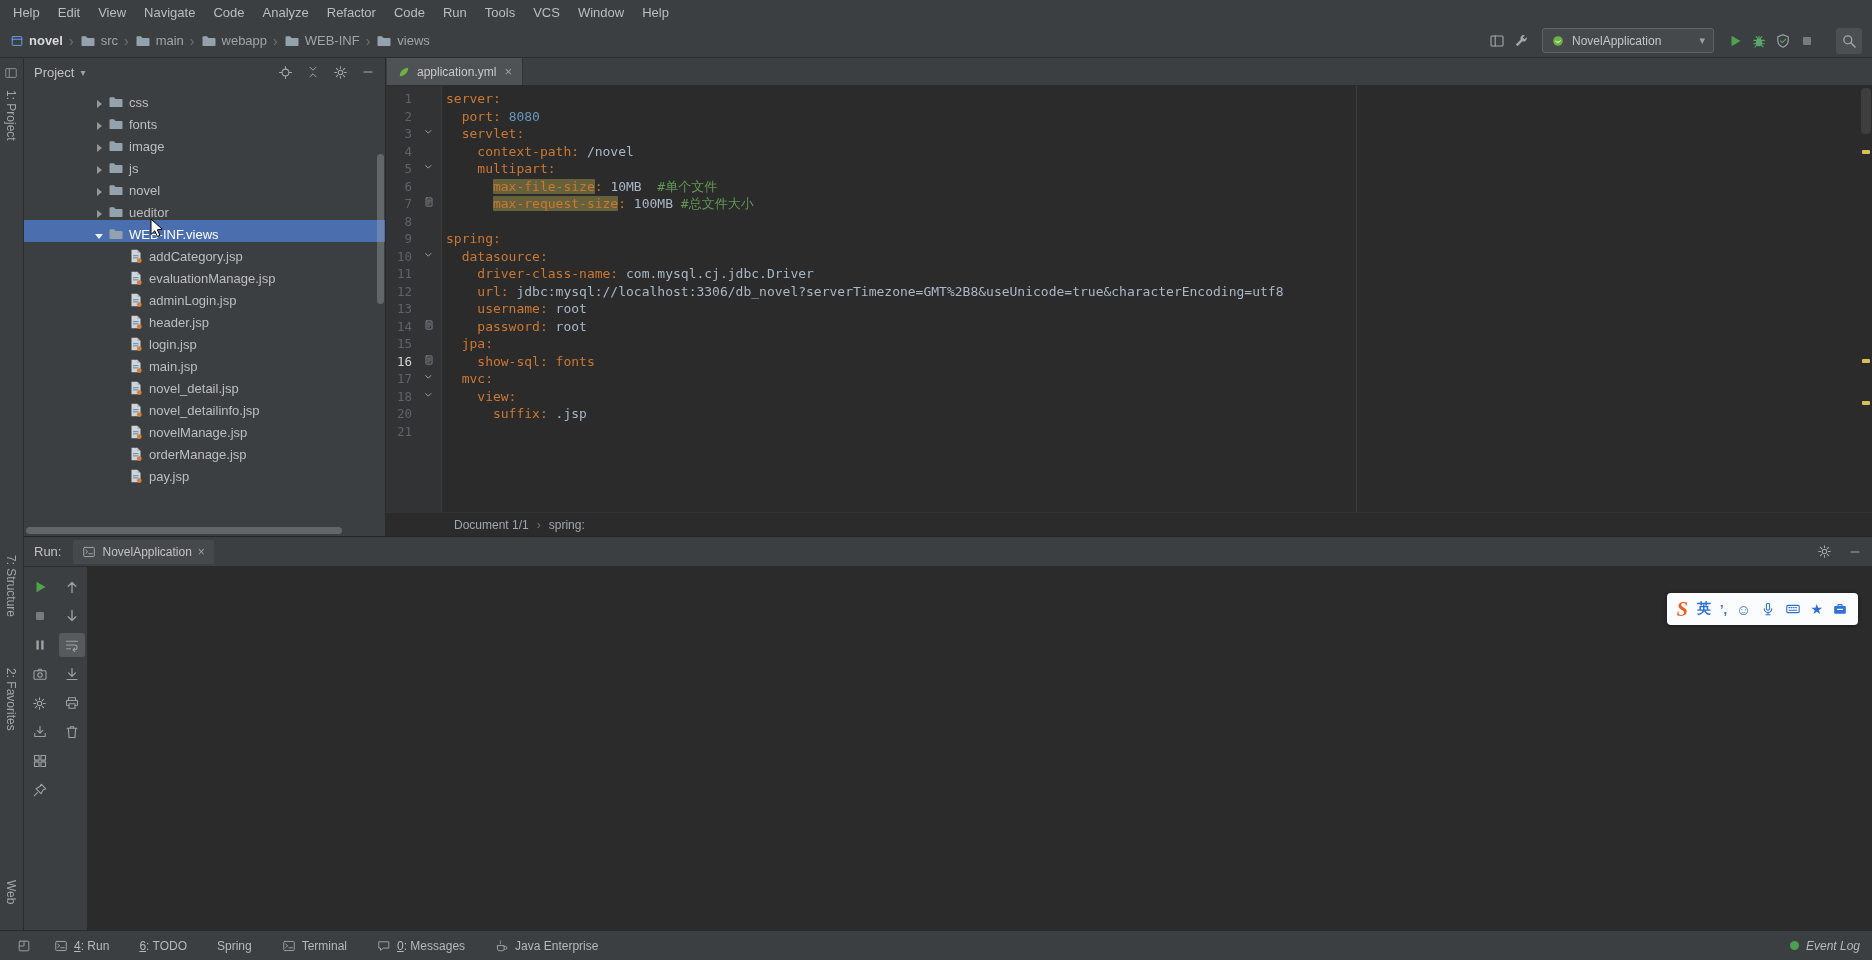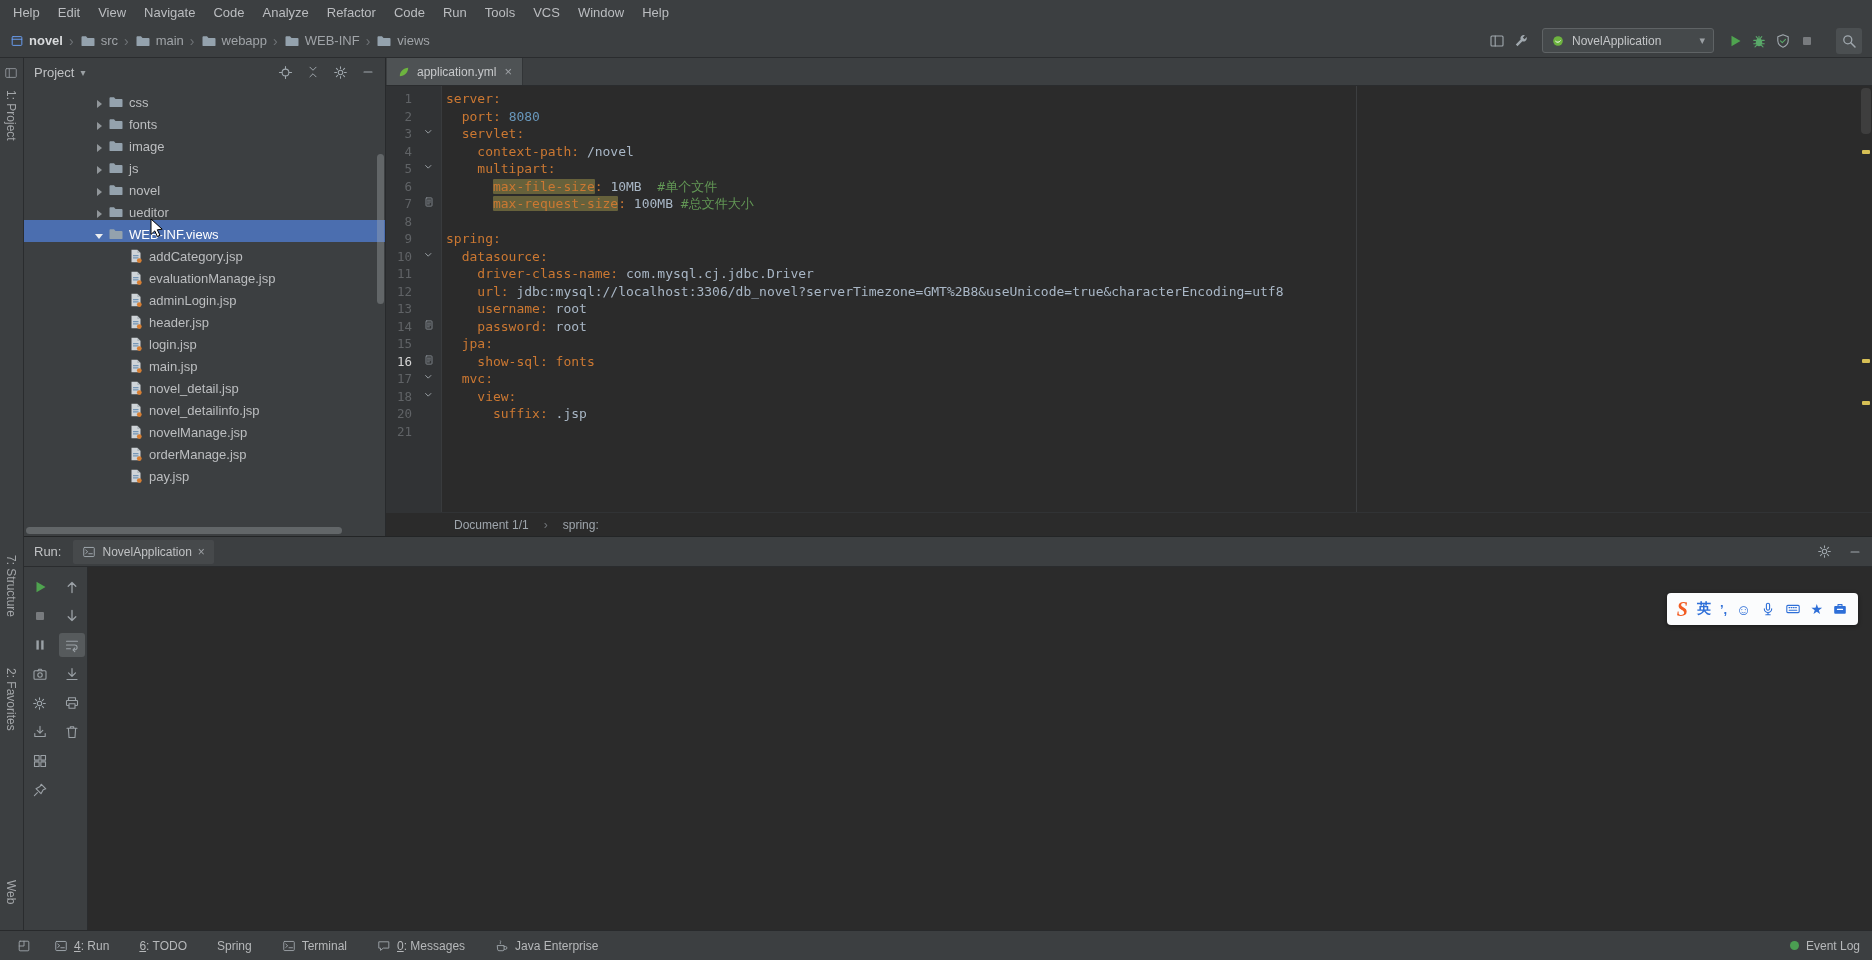--- a/index.html
+++ b/index.html
@@ -62,21 +62,21 @@
 .ln.cur{color:#d4d4d4;}
 .gut{width:26px;flex:none;display:flex;align-items:center;justify-content:center;}
 .codetext{white-space:pre;padding-left:4px;}
 .c-key{color:#cc7832;}.c-val{color:#a9b7c6;}.c-num{color:#6897bb;}
 .c-comment{color:#629755;}.c-bool{color:#cc7832;}.c-plain{color:#a9b7c6;}
 .c-hl{background:#66613b;border-radius:1px;}
 .margin-guide{position:absolute;left:970px;top:0;bottom:0;width:1px;background:#3c3e40;}
 .stripe{position:absolute;right:0;top:0;bottom:0;width:12px;}
 .stripe .thumb{position:absolute;right:1px;top:2px;width:10px;height:46px;background:rgba(255,255,255,.09);border-radius:4px;}
 .stripe .tick{position:absolute;right:2px;width:8px;height:4px;background:#d6bf55;border-radius:1px;}
-.ed-breadcrumb{height:24px;display:flex;align-items:center;gap:15px;padding-left:68px;font-size:12px;color:#9fa6ad;background:#2b2b2b;border-top:1px solid #313335;flex:none;}
+.ed-breadcrumb{height:24px;display:flex;align-items:center;gap:8px;padding-left:68px;font-size:12px;color:#9fa6ad;background:#2b2b2b;border-top:1px solid #313335;flex:none;}
 .ed-breadcrumb .sep{color:#6f7377;}
 
 
 .run-panel{flex:1;display:flex;flex-direction:column;background:#2b2b2b;border-top:1px solid #232526;min-height:0;}
 .run-header{height:30px;background:#3c3f41;border-bottom:1px solid #2a2c2e;display:flex;align-items:center;gap:12px;padding:0 10px;font-size:13px;color:#c0c2c4;flex:none;}
 .run-tab{display:flex;align-items:center;gap:6px;height:24px;padding:0 9px;background:#46494b;border-radius:2px;font-size:12px;}
 .run-tab .x{color:#9da1a5;}
 .rh-icons{margin-left:auto;display:flex;gap:16px;align-items:center;}
 .run-body{flex:1;display:flex;position:relative;min-height:0;}
 .run-toolbar{width:64px;background:#3c3f41;border-right:1px solid #2a2c2e;display:grid;grid-template-columns:26px 26px;gap:5px 6px;justify-content:center;align-content:start;padding-top:8px;flex:none;}
@@ -88,21 +88,21 @@
 .sogou .zh{color:#2e6fd8;font-weight:bold;font-size:14px;}
 .sogou .punct{color:#2e6fd8;font-weight:bold;font-size:13px;}
 .sogou .face{color:#2e6fd8;font-size:15px;}
 .star{color:#2e6fd8;font-size:14px;}
 
 
 .statusbar{height:30px;background:#3c3f41;border-top:1px solid #282a2c;display:flex;align-items:center;gap:30px;padding:0 12px;font-size:12px;color:#b6b8ba;flex:none;}
 .statusbar .lead{margin-right:-12px;}
 .sb-item{display:flex;align-items:center;gap:6px;}
 .mn{text-decoration:underline;}
-.sb-right{margin-left:auto;display:flex;align-items:center;gap:7px;}
+.sb-right{margin-left:auto;display:flex;align-items:center;gap:7px;font-style:italic;}
 .evdot{width:9px;height:9px;border-radius:50%;background:#4b9e52;display:inline-block;}
 </style>
 </head>
 <body>
 
 <div class="app">
 
   <div class="menubar" id="menubar">
       <div class="menu-item">Help</div>
       <div class="menu-item">Edit</div>

